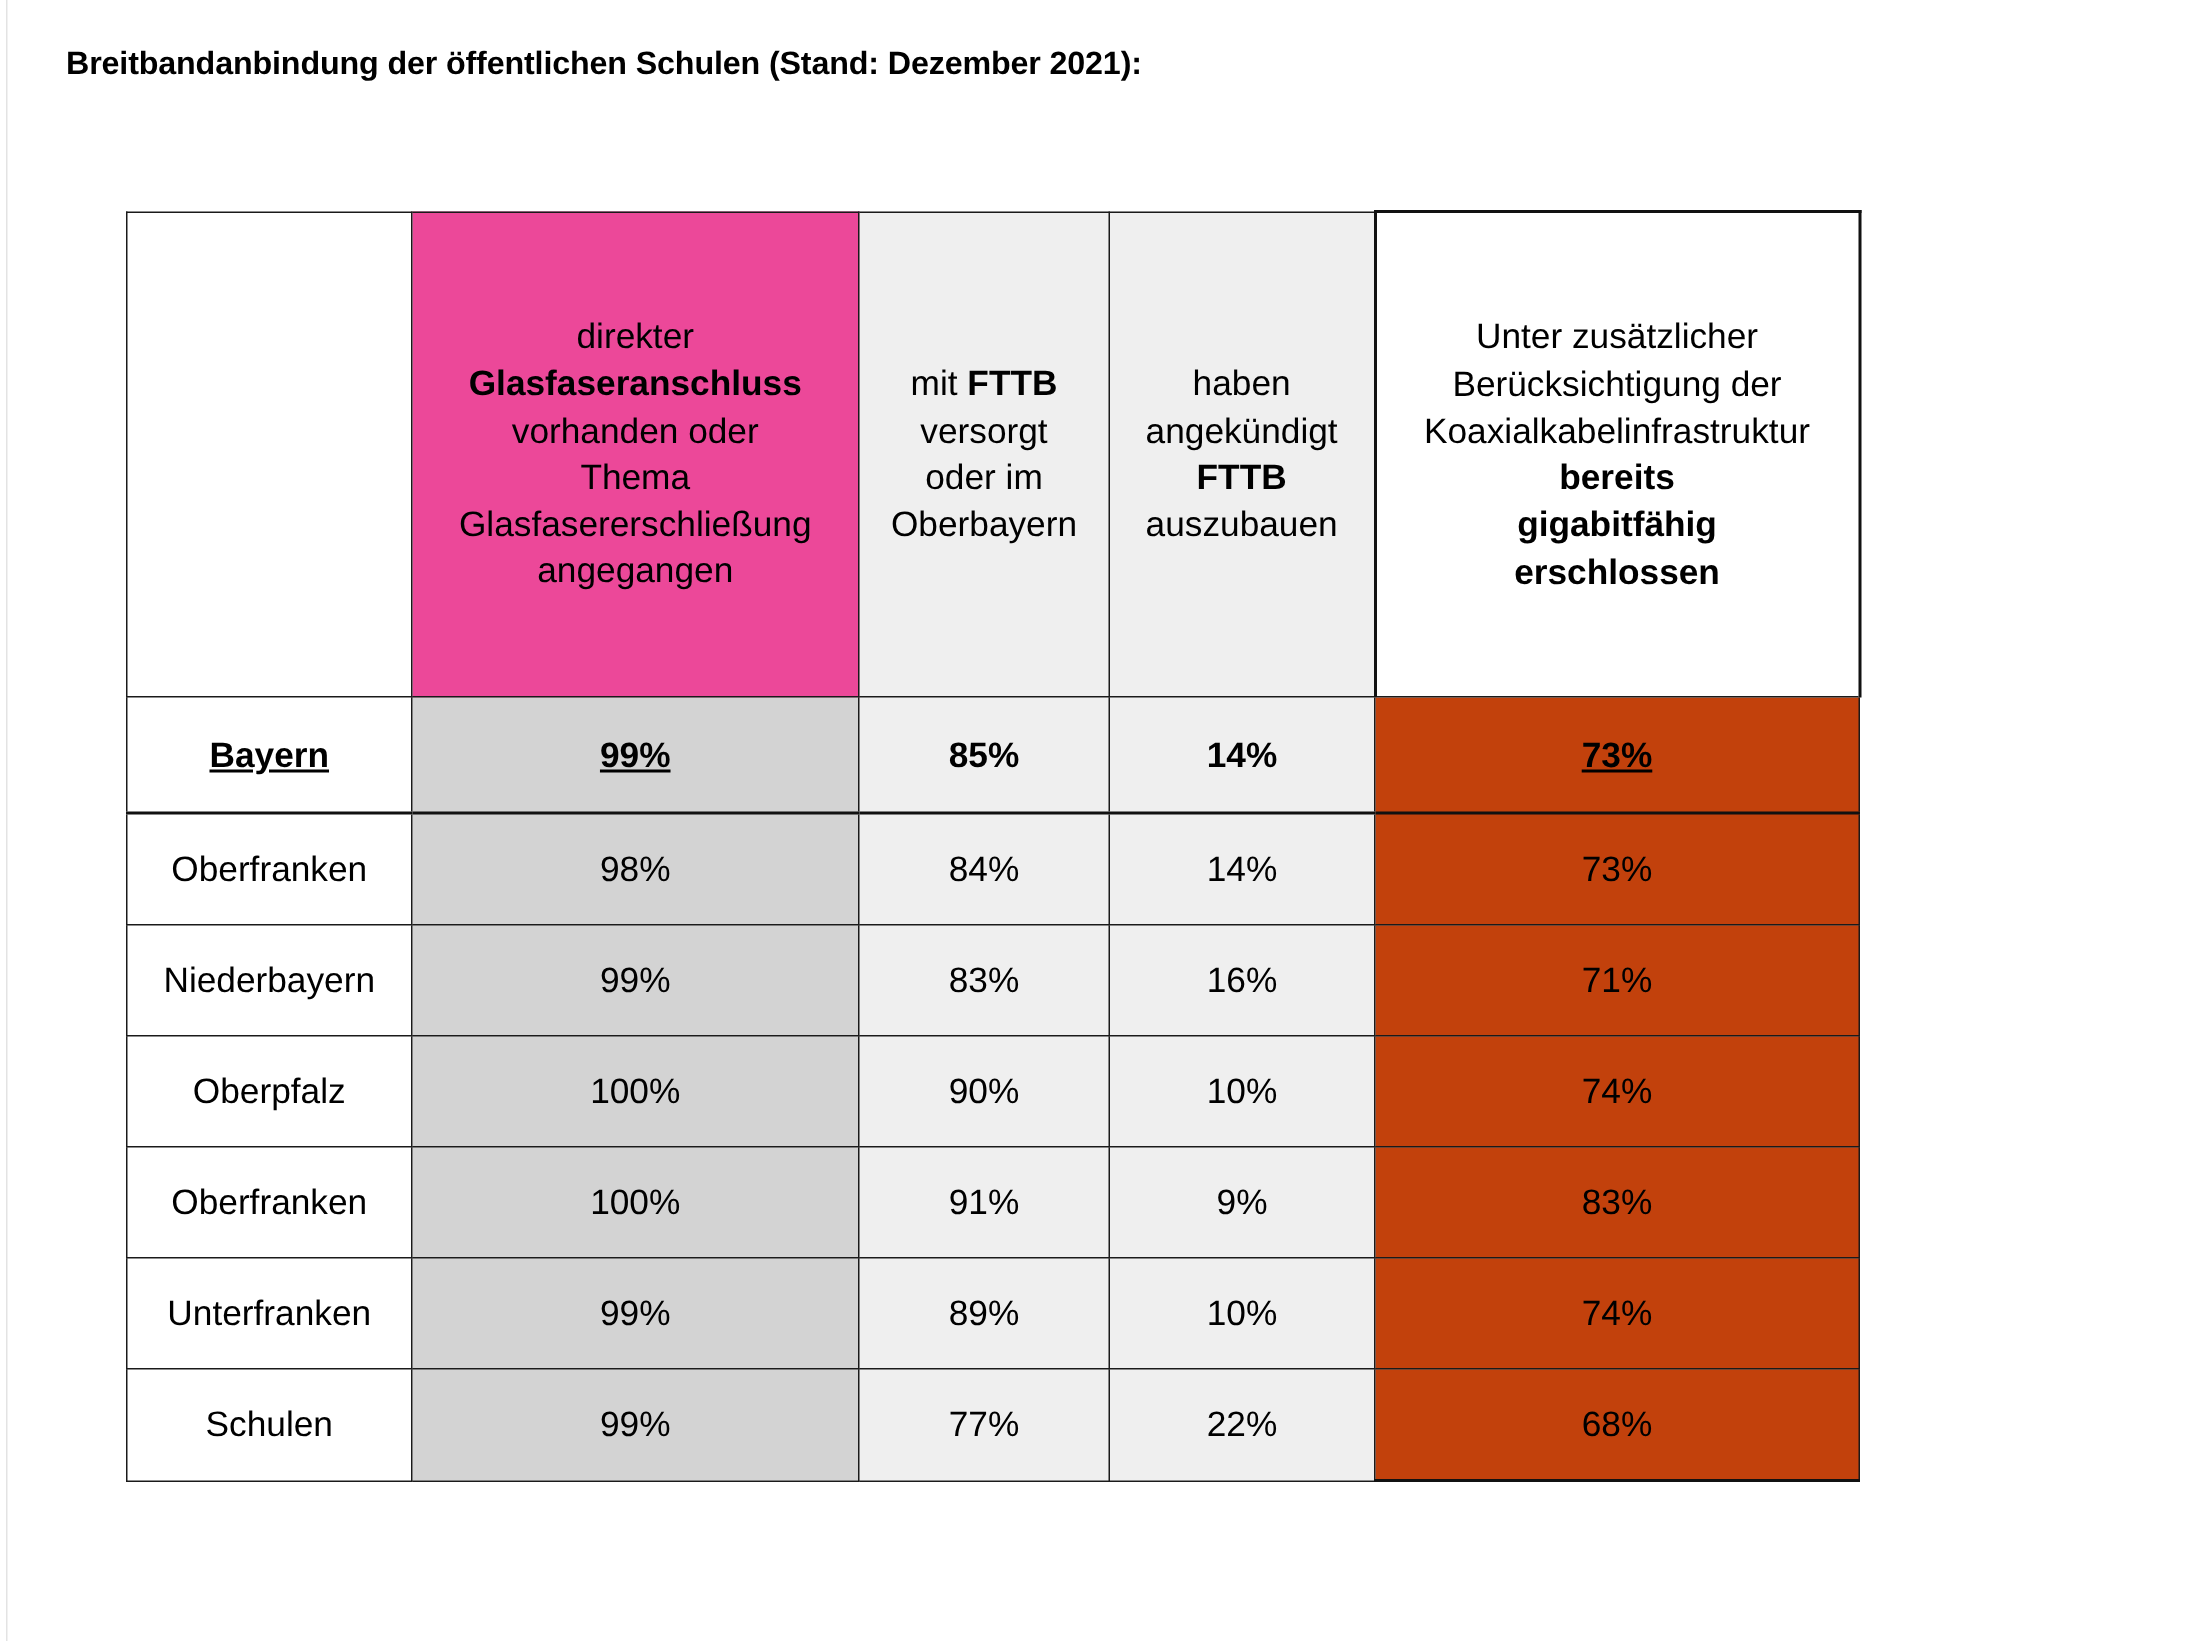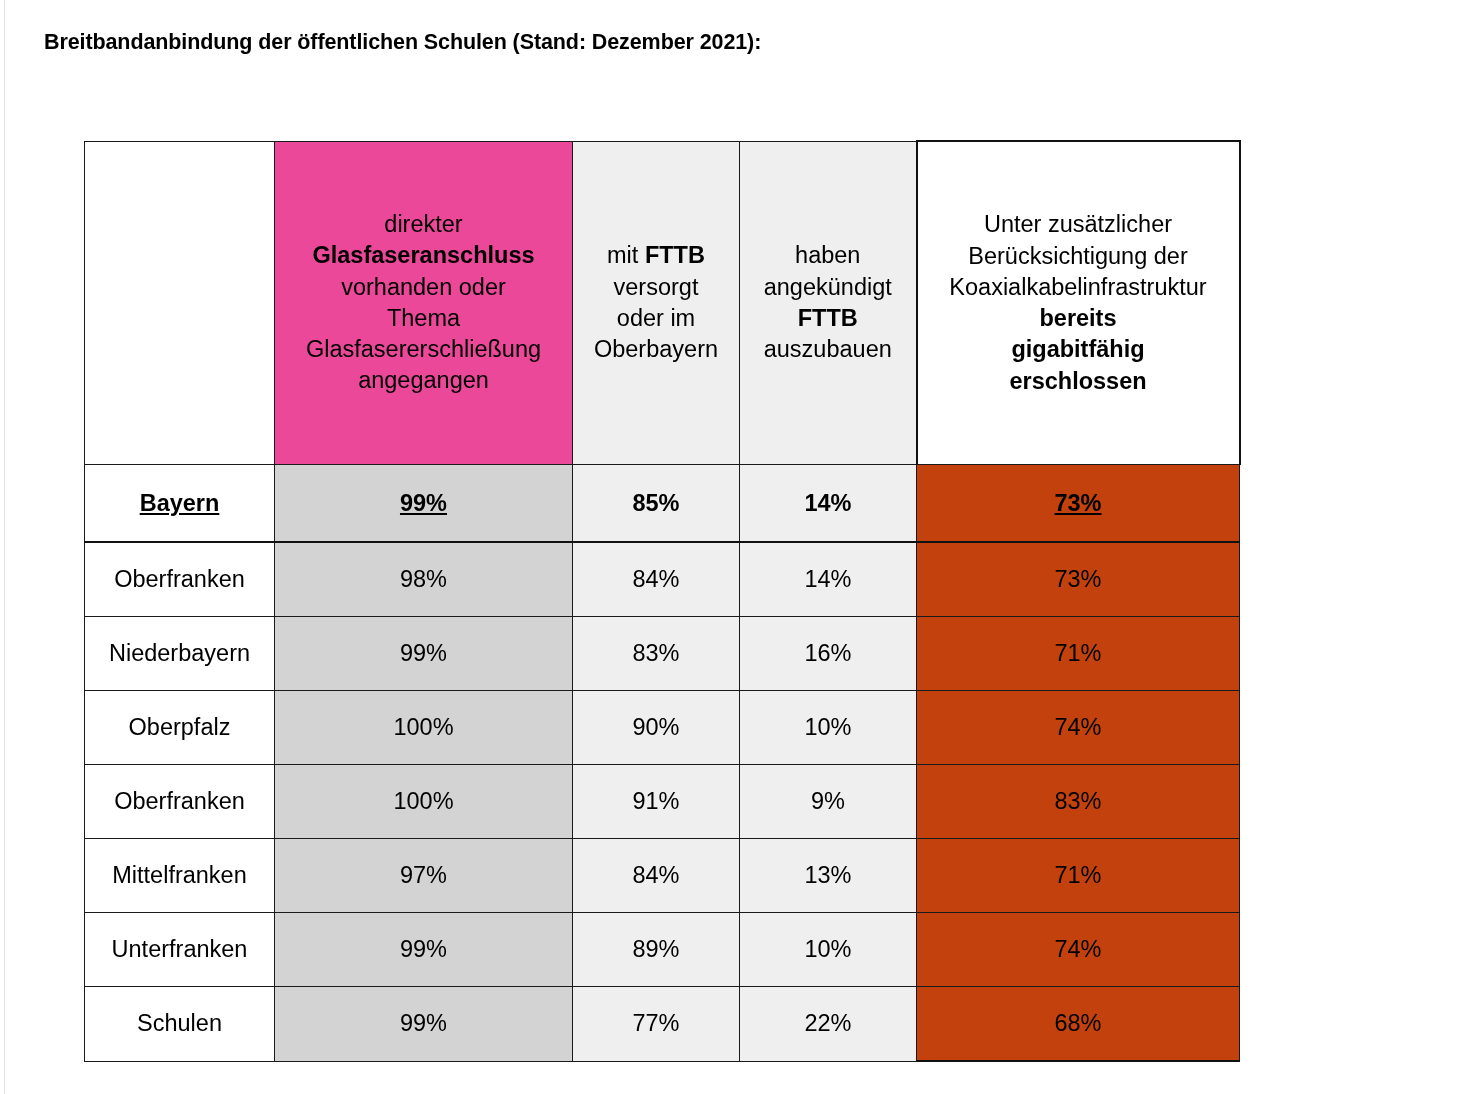--- a/index.html
+++ b/index.html
@@ -197,27 +197,20 @@
           <td class="coax">74%</td>
         </tr>
         <tr>
           <td class="region">Oberfranken</td>
           <td class="fiber">100%</td>
           <td class="fttb">91%</td>
           <td class="ann">9%</td>
           <td class="coax">83%</td>
         </tr>
         <tr>
-          <td class="region">Mittelfranken</td>
-          <td class="fiber">97%</td>
-          <td class="fttb">84%</td>
-          <td class="ann">13%</td>
-          <td class="coax">71%</td>
-        </tr>
-        <tr>
           <td class="region">Unterfranken</td>
           <td class="fiber">99%</td>
           <td class="fttb">89%</td>
           <td class="ann">10%</td>
           <td class="coax">74%</td>
         </tr>
         <tr>
           <td class="region">Schulen</td>
           <td class="fiber">99%</td>
           <td class="fttb">77%</td>

